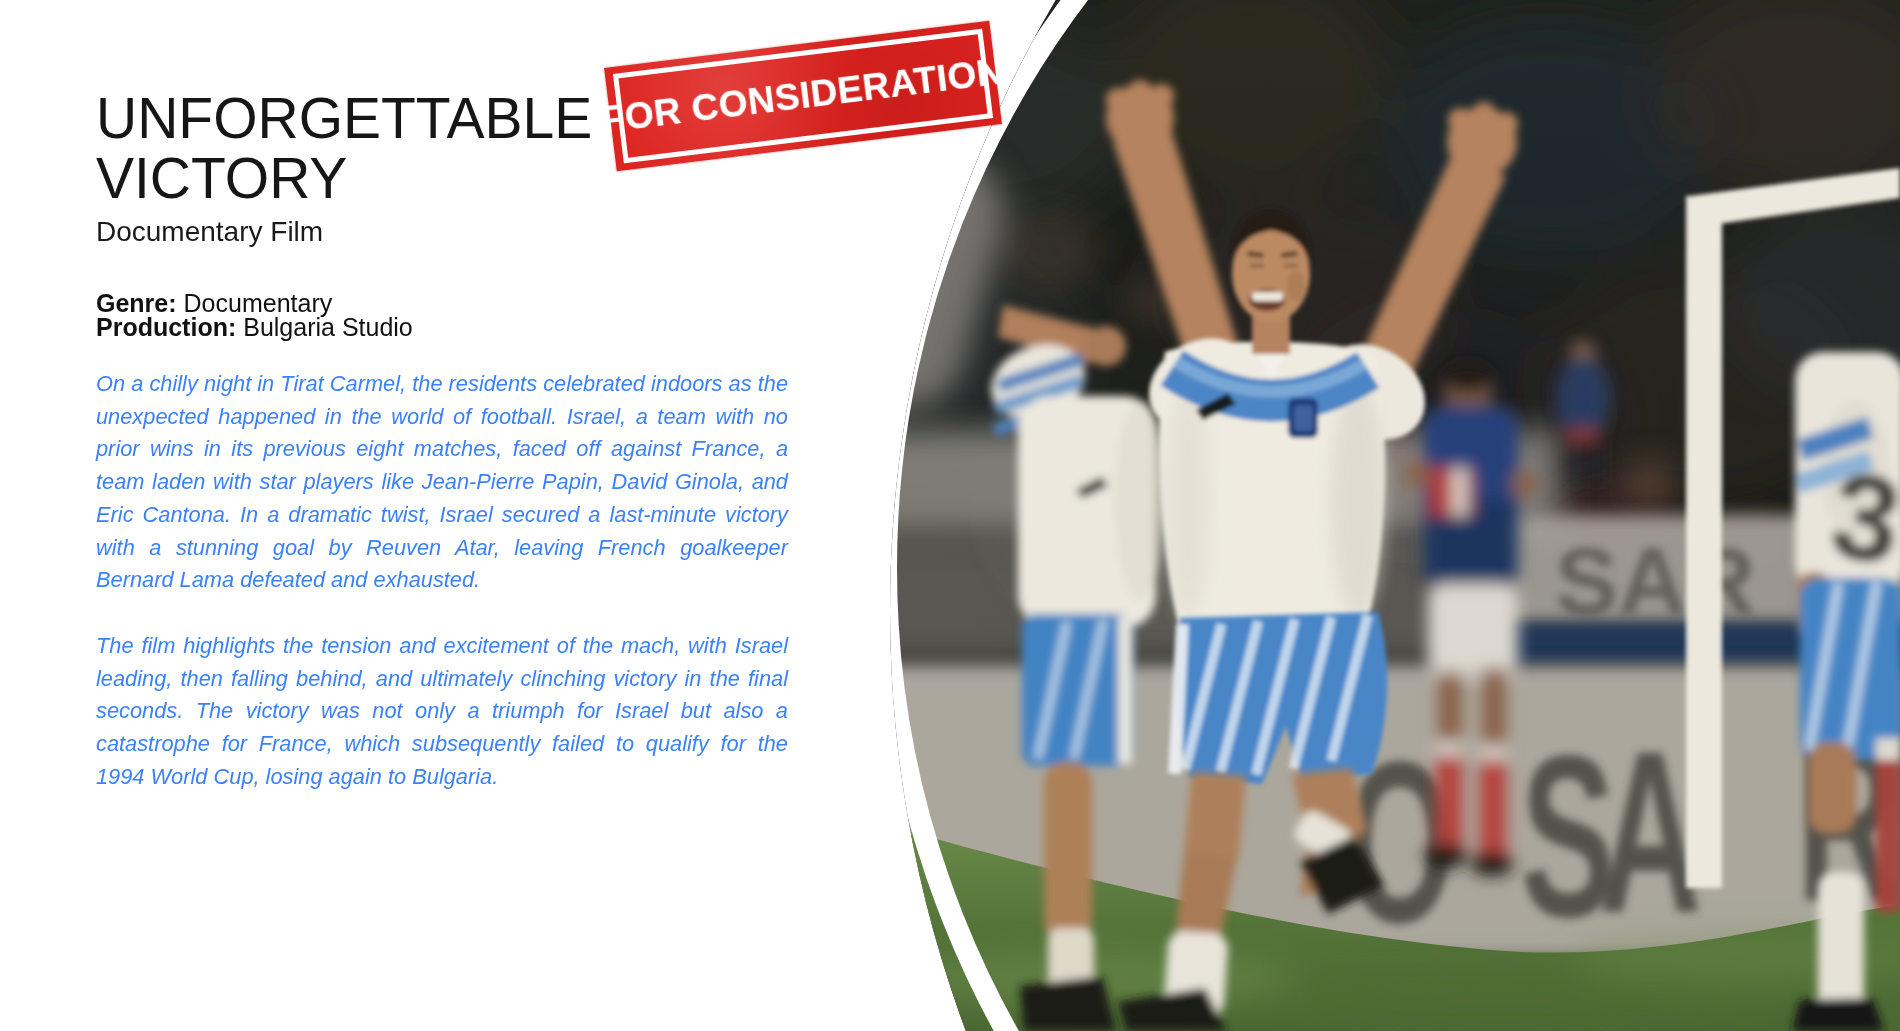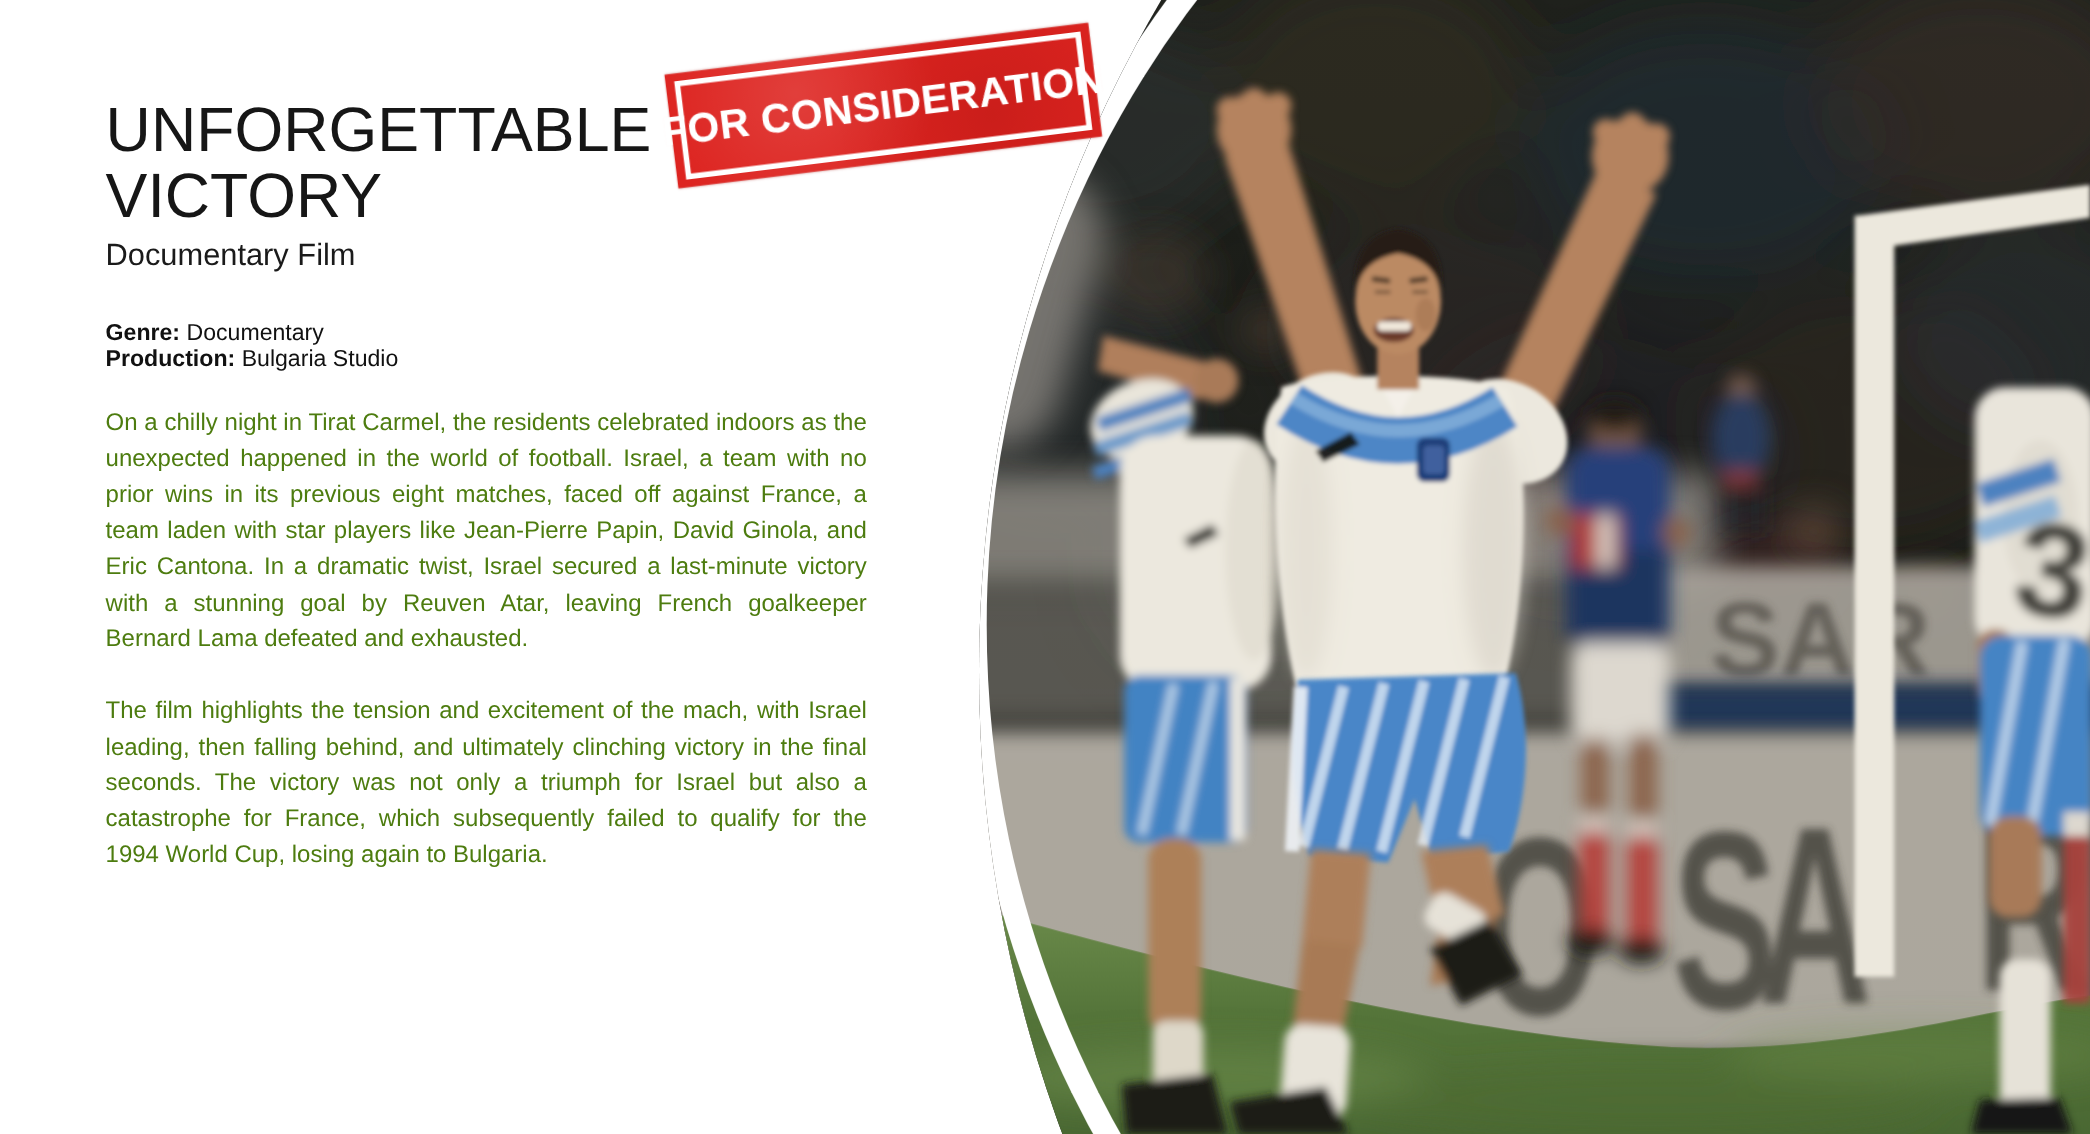--- a/index.html
+++ b/index.html
@@ -4,25 +4,25 @@
 <style>
   * { margin:0; padding:0; box-sizing:border-box; }
   html,body { width:1900px; height:1031px; overflow:hidden; background:#ffffff;
               font-family:"Liberation Sans", sans-serif; }
   .slide { position:relative; width:1900px; height:1031px; background:#ffffff; }
 
   
   .left-col { position:absolute; left:96px; top:88px; width:692px; z-index:3; }
   .title-line { font-size:57px; line-height:60px; font-weight:400; color:#161616; letter-spacing:0; }
   .subtitle { font-size:28px; line-height:38px; font-weight:400; color:#1a1a1a; margin-top:5px; }
-  .meta { margin-top:40px; font-size:21px; line-height:24px; color:#111; }
+  .meta { margin-top:40px; font-size:25px; line-height:24px; color:#111; }
   .meta-row b { font-weight:bold; }
   .meta-row span { font-weight:400; }
   .synopsis { margin-top:29px; }
-  .synopsis p { font-size:21.8px; line-height:32.7px; color:#4d7c0f; text-align:justify; margin:0 0 33px 0; }
+  .synopsis p { font-size:21.8px; line-height:32.7px; color:#3b82f6; text-align:justify; margin:0 0 33px 0;font-style:italic; }
 
   
   .stamp { position:absolute; left:609px; top:44px; width:388px; height:104px; z-index:4;
            transform:rotate(-7deg); transform-origin:50% 50%;
            background:#dd2420;
            background-image:radial-gradient(circle at 30% 30%, rgba(255,255,255,.12), rgba(255,255,255,0) 45%),
                             radial-gradient(circle at 75% 70%, rgba(120,0,0,.18), rgba(120,0,0,0) 50%);
            padding:7px 8px; box-shadow:0 0 2px rgba(160,20,15,.5); }
   .stamp-frame { width:100%; height:100%; border:5px solid #ffffff; display:flex;
                  align-items:center; justify-content:center; }

